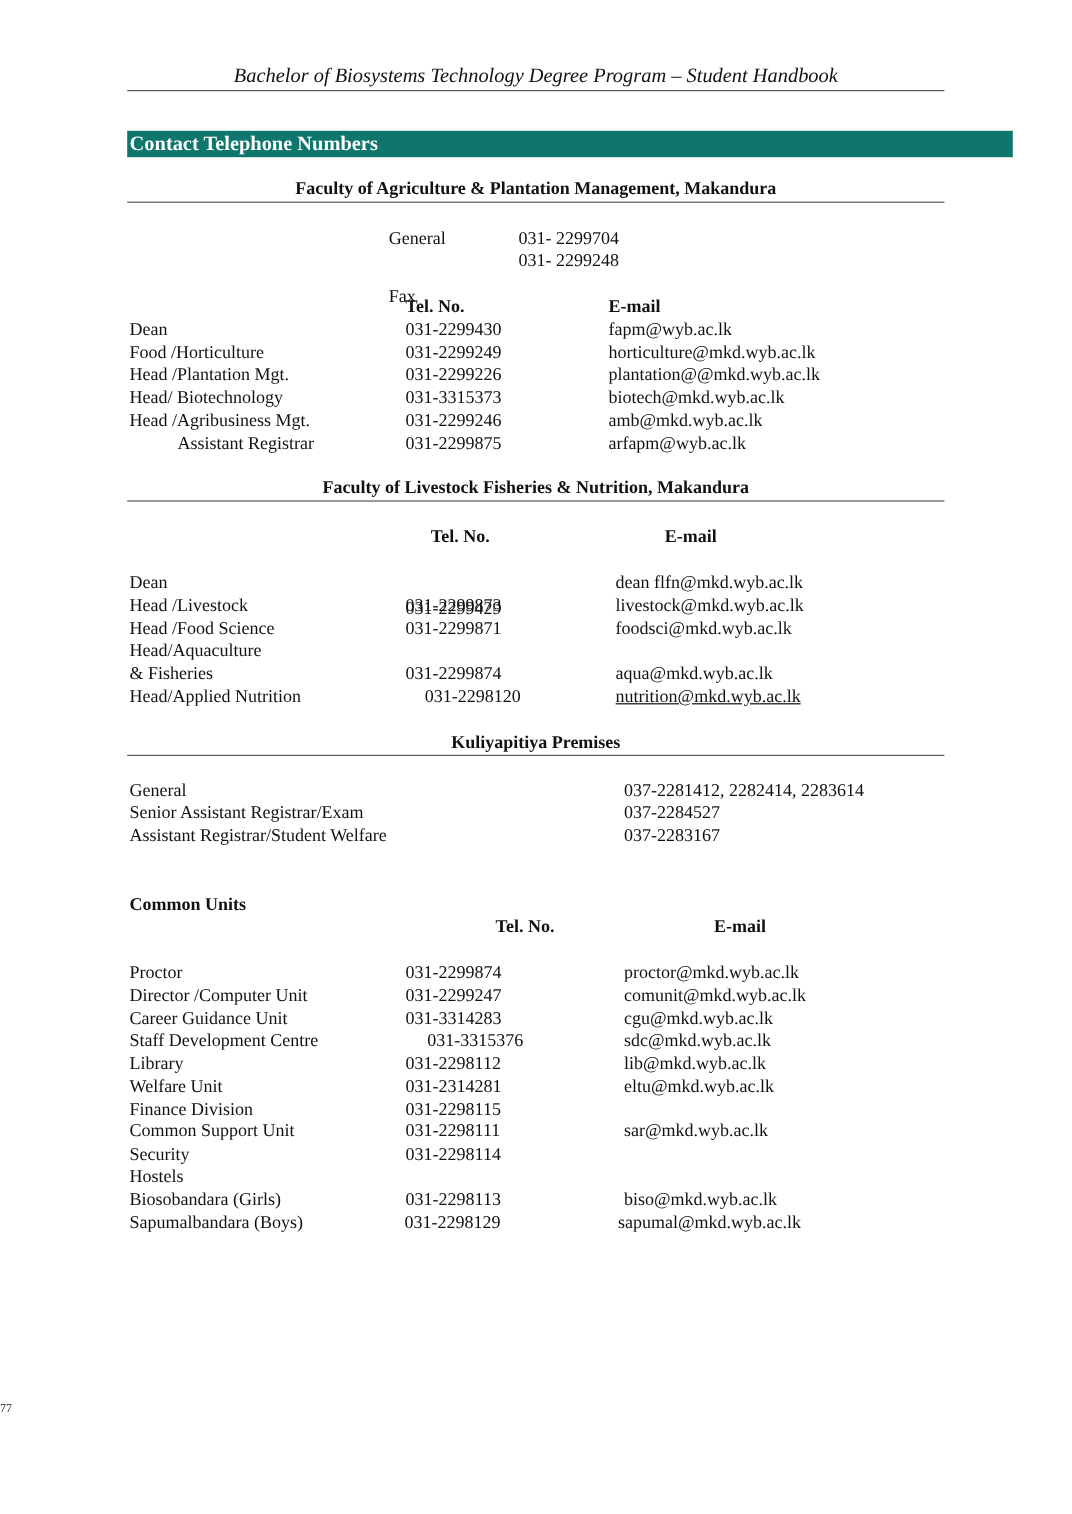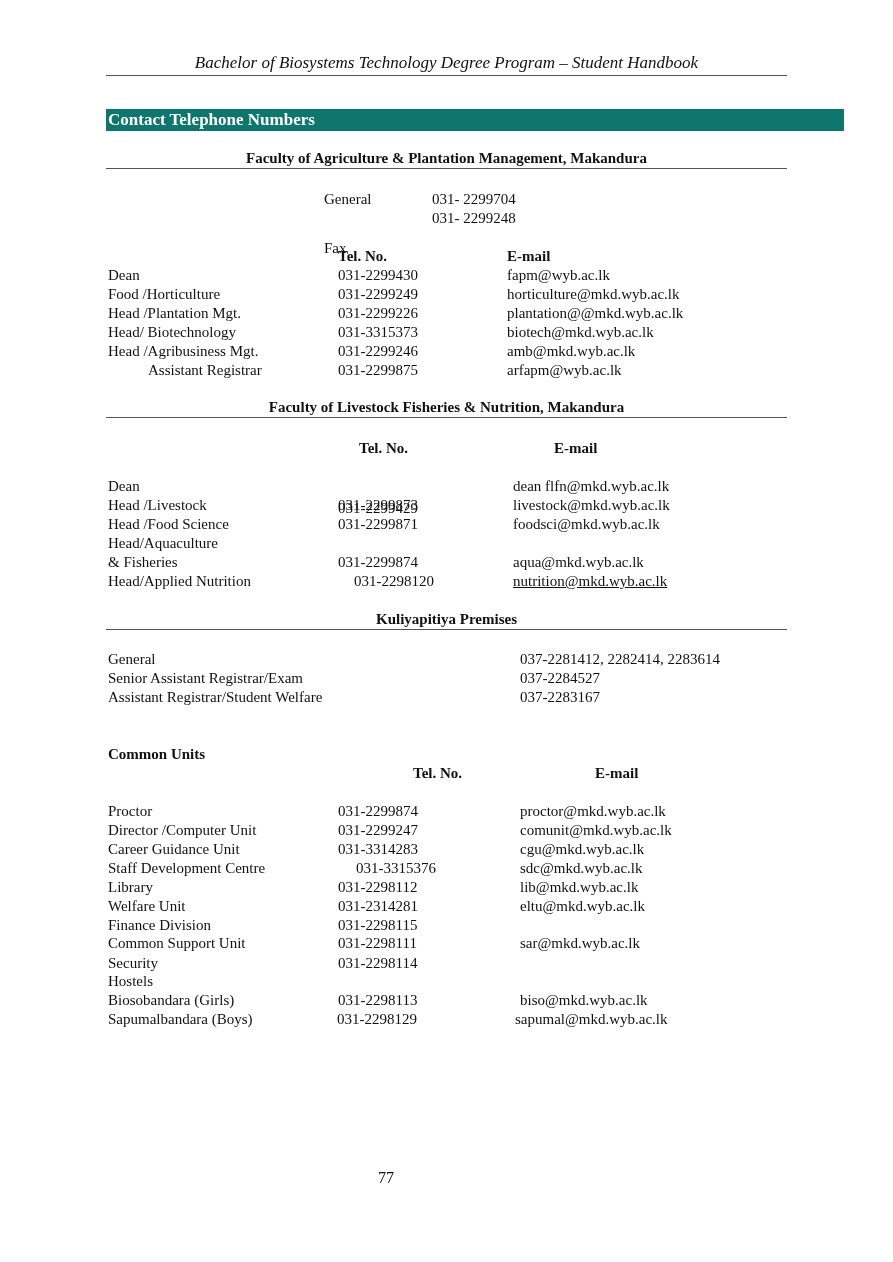--- a/index.html
+++ b/index.html
@@ -3,21 +3,21 @@
 <meta charset="utf-8">
 <style>
   html, body { margin: 0; padding: 0; background: #ffffff; }
   body { width: 893px; height: 1262px; position: relative; font-family: "Liberation Serif", serif; color: #111; font-size: 15px; }
   .abs { position: absolute; white-space: nowrap; }
   .running-header { left: 106px; top: 53px; width: 681px; text-align: center; font-style: italic; font-size: 17px; padding-bottom: 2px; border-bottom: 1px solid #555; }
   .title-bar { left: 106px; top: 109px; width: 738px; height: 22px; background: #0f766e; color: #fff; font-weight: bold; font-size: 17px; line-height: 22px; padding-left: 2px; box-sizing: border-box; }
   .sec-head { left: 106px; width: 681px; text-align: center; font-weight: bold; font-size: 15px; border-bottom: 1px solid #555; padding-bottom: 1px; }
   .bold { font-weight: bold; }
   .underline { text-decoration: underline; }
-  .page-num { left: 0; width: 772px; top: 1169px; text-align: center; font-size: 16px; }
+  .page-num { left: 0; width: 772px; top: 1169px; text-align: left; font-size: 10px; }
 </style>
 </head>
 <body>
 
 <div class="abs running-header">Bachelor of Biosystems Technology Degree Program – Student Handbook</div>
 
 <div class="abs title-bar">Contact Telephone Numbers</div>
 
 <div class="abs sec-head" style="top:150px;">Faculty of Agriculture &amp; Plantation Management, Makandura</div>
 

